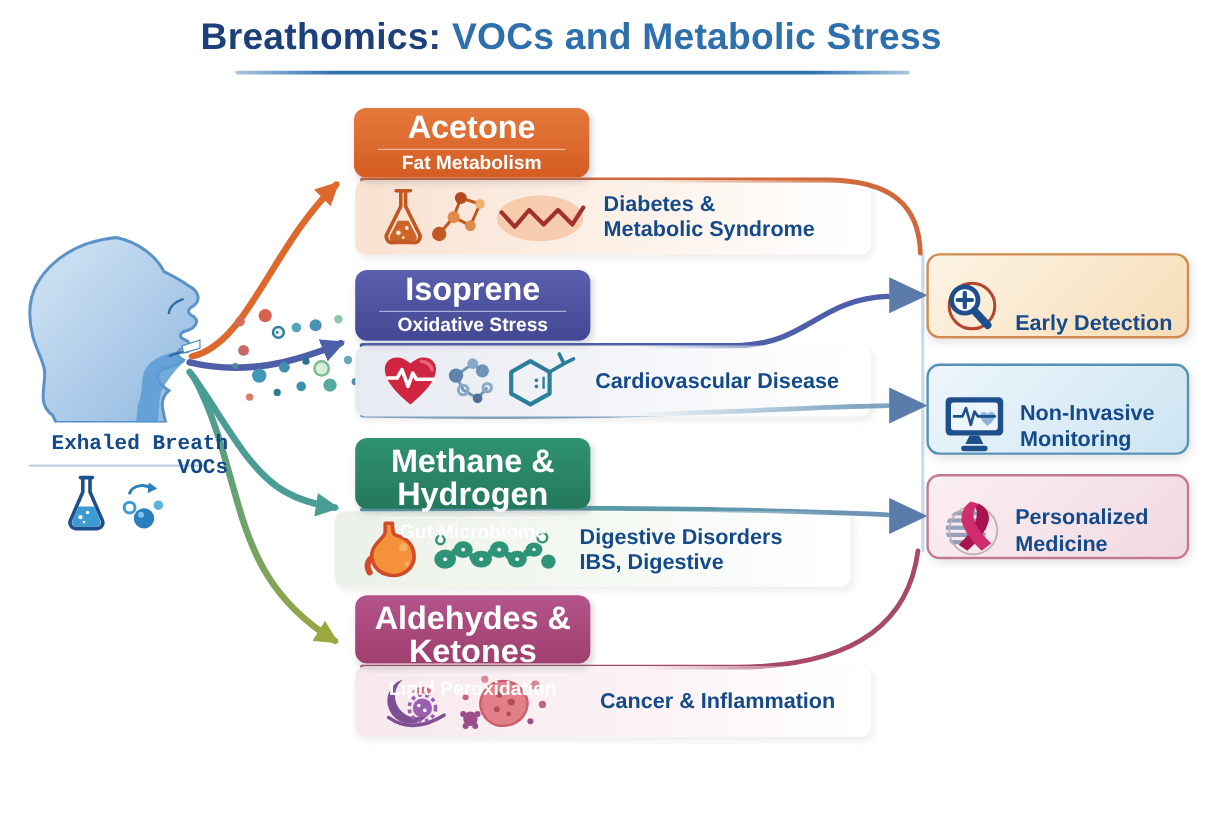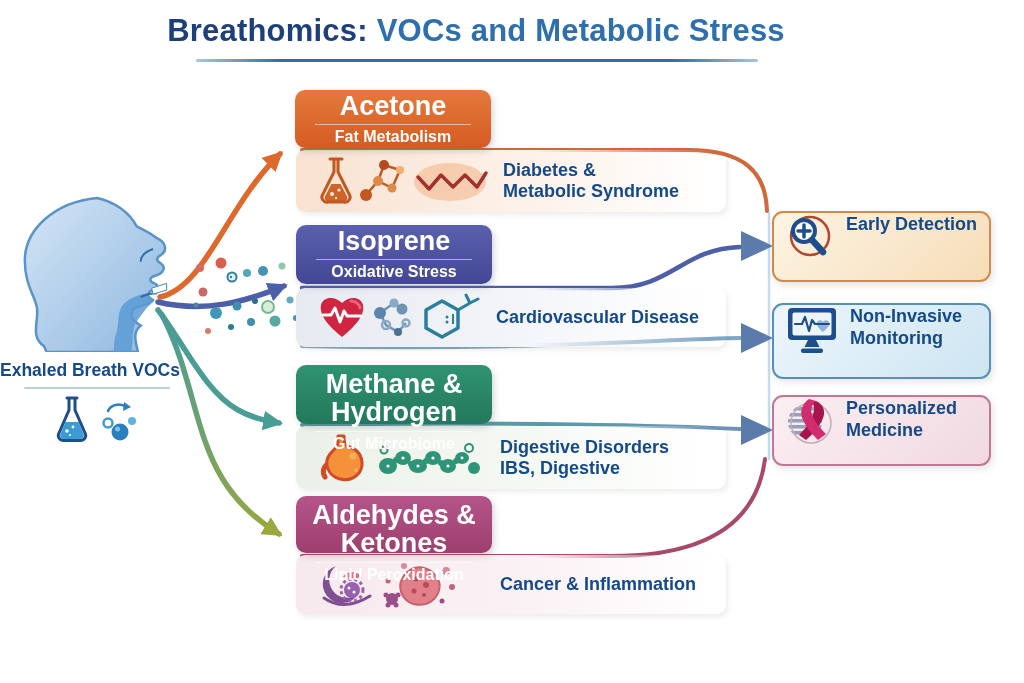--- a/index.html
+++ b/index.html
@@ -14,46 +14,46 @@
   
   svg.overlay{position:absolute;left:0;top:0;width:1024px;height:683px;z-index:1;}
   .ln{fill:none;stroke-linecap:round;}
   .st-o{stroke:var(--arrow_orange);} .st-b{stroke:var(--arrow_blue);} .st-t{stroke:var(--arrow_teal);}
   .st-m{stroke:var(--line_maroon);} .st-bg{stroke:var(--line_bluegray);} .st-lo{stroke:var(--line_orange);}
   .st-v{stroke:#c5dcec;}
   .fl-o{fill:var(--arrow_orange);} .fl-b{fill:var(--arrow_blue);} .fl-t{fill:var(--arrow_teal);}
   .fl-l{fill:#9aa83e;} .fl-slate{fill:var(--arrow_slate);}
   
   svg.head{position:absolute;left:18px;top:195px;width:150px;height:157px;z-index:2;}
-  .src-label{position:absolute;left:0;top:360px;width:190px;text-align:left;
-     font-size:17.5px;font-weight:bold;color:var(--navy);z-index:2;}
+  .src-label{position:absolute;left:0;top:360px;width:190px;text-align:right;
+     font-size:17.5px;font-weight:bold;color:var(--navy);z-index:2;font-family:Liberation Mono, monospace;}
   .src-divider{position:absolute;left:24px;top:387px;width:146px;height:2px;background:#b9cfe2;border-radius:1px;}
   svg.src-icons{position:absolute;left:52px;top:393px;width:95px;height:58px;z-index:2;}
   
   .hd{position:absolute;width:196px;border-radius:10px;z-index:3;color:#ffffff;text-align:center;
       box-shadow:2px 3px 6px rgba(90,90,110,.25);padding-top:2px;box-sizing:border-box;}
   .hd .hd-name{font-weight:bold;line-height:1.05;}
   .hd .hd-div{height:1px;background:rgba(255,255,255,.55);margin:4px 20px 3px 20px;}
   .hd .hd-mech{font-size:16px;font-weight:bold;}
   .hd1{left:295px;top:90px;height:58px;background:linear-gradient(180deg,var(--acetone1),var(--acetone2));}
   .hd2{left:296px;top:225px;height:59px;background:linear-gradient(180deg,var(--isoprene1),var(--isoprene2));}
   .hd3{left:296px;top:365px;height:59px;background:linear-gradient(180deg,var(--methane1),var(--methane2));}
   .hd4{left:296px;top:496px;height:57px;background:linear-gradient(180deg,var(--aldehyde1),var(--aldehyde2));}
   .hd1 .hd-name,.hd2 .hd-name{font-size:27px;}
   .hd3 .hd-name,.hd4 .hd-name{font-size:27px;padding-top:3px;}
   .row{position:absolute;height:62px;width:430px;border-radius:9px;display:flex;align-items:center;
        padding-left:20px;box-sizing:border-box;z-index:2;box-shadow:2px 3px 5px rgba(120,110,110,.12);}
   .row1{left:296px;top:150px;background:linear-gradient(90deg,var(--row1_bg) 0%,#fdf2ea 55%,rgba(255,255,255,0) 97%);}
   .row2{left:296px;top:288px;height:59px;background:linear-gradient(90deg,var(--row2_bg) 0%,#f4f6f9 55%,rgba(255,255,255,0) 97%);align-items:center;}
-  .row3{left:296px;top:426px;height:63px;background:linear-gradient(90deg,var(--row3_bg) 0%,#f5f9f3 55%,rgba(255,255,255,0) 97%);}
+  .row3{left:279px;top:426px;height:63px;background:linear-gradient(90deg,var(--row3_bg) 0%,#f5f9f3 55%,rgba(255,255,255,0) 97%);}
   .row4{left:296px;top:555px;height:59px;background:linear-gradient(90deg,var(--row4_bg) 0%,#fbf2f5 55%,rgba(255,255,255,0) 97%);}
   .outcome{margin-left:12px;font-size:18px;font-weight:bold;color:var(--navy);line-height:21px;}
   .ol:empty{display:none;}
   
-  .bbox{position:absolute;left:772px;width:219px;border-radius:11px;display:flex;align-items:flex-start;
+  .bbox{position:absolute;left:772px;width:219px;border-radius:11px;display:flex;align-items:flex-end;
         padding-left:11px;box-sizing:border-box;z-index:3;box-shadow:2px 3px 7px rgba(110,110,130,.18);}
   .b1{top:211px;height:71px;border:2px solid var(--early_border);
       background:linear-gradient(135deg,var(--early_bg1),var(--early_bg2));}
   .b2{top:303px;height:76px;border:2px solid var(--monitor_border);
       background:linear-gradient(135deg,var(--monitor_bg1),var(--monitor_bg2));}
   .b3{top:395px;height:71px;border:2px solid var(--pm_border);
       background:linear-gradient(135deg,var(--pm_bg1),var(--pm_bg2));}
   .blabel{margin-left:11px;font-size:18px;font-weight:bold;color:var(--navy);line-height:22px;width:130px;}
   .b1 .blabel{white-space:nowrap;width:auto;}
 </style>

